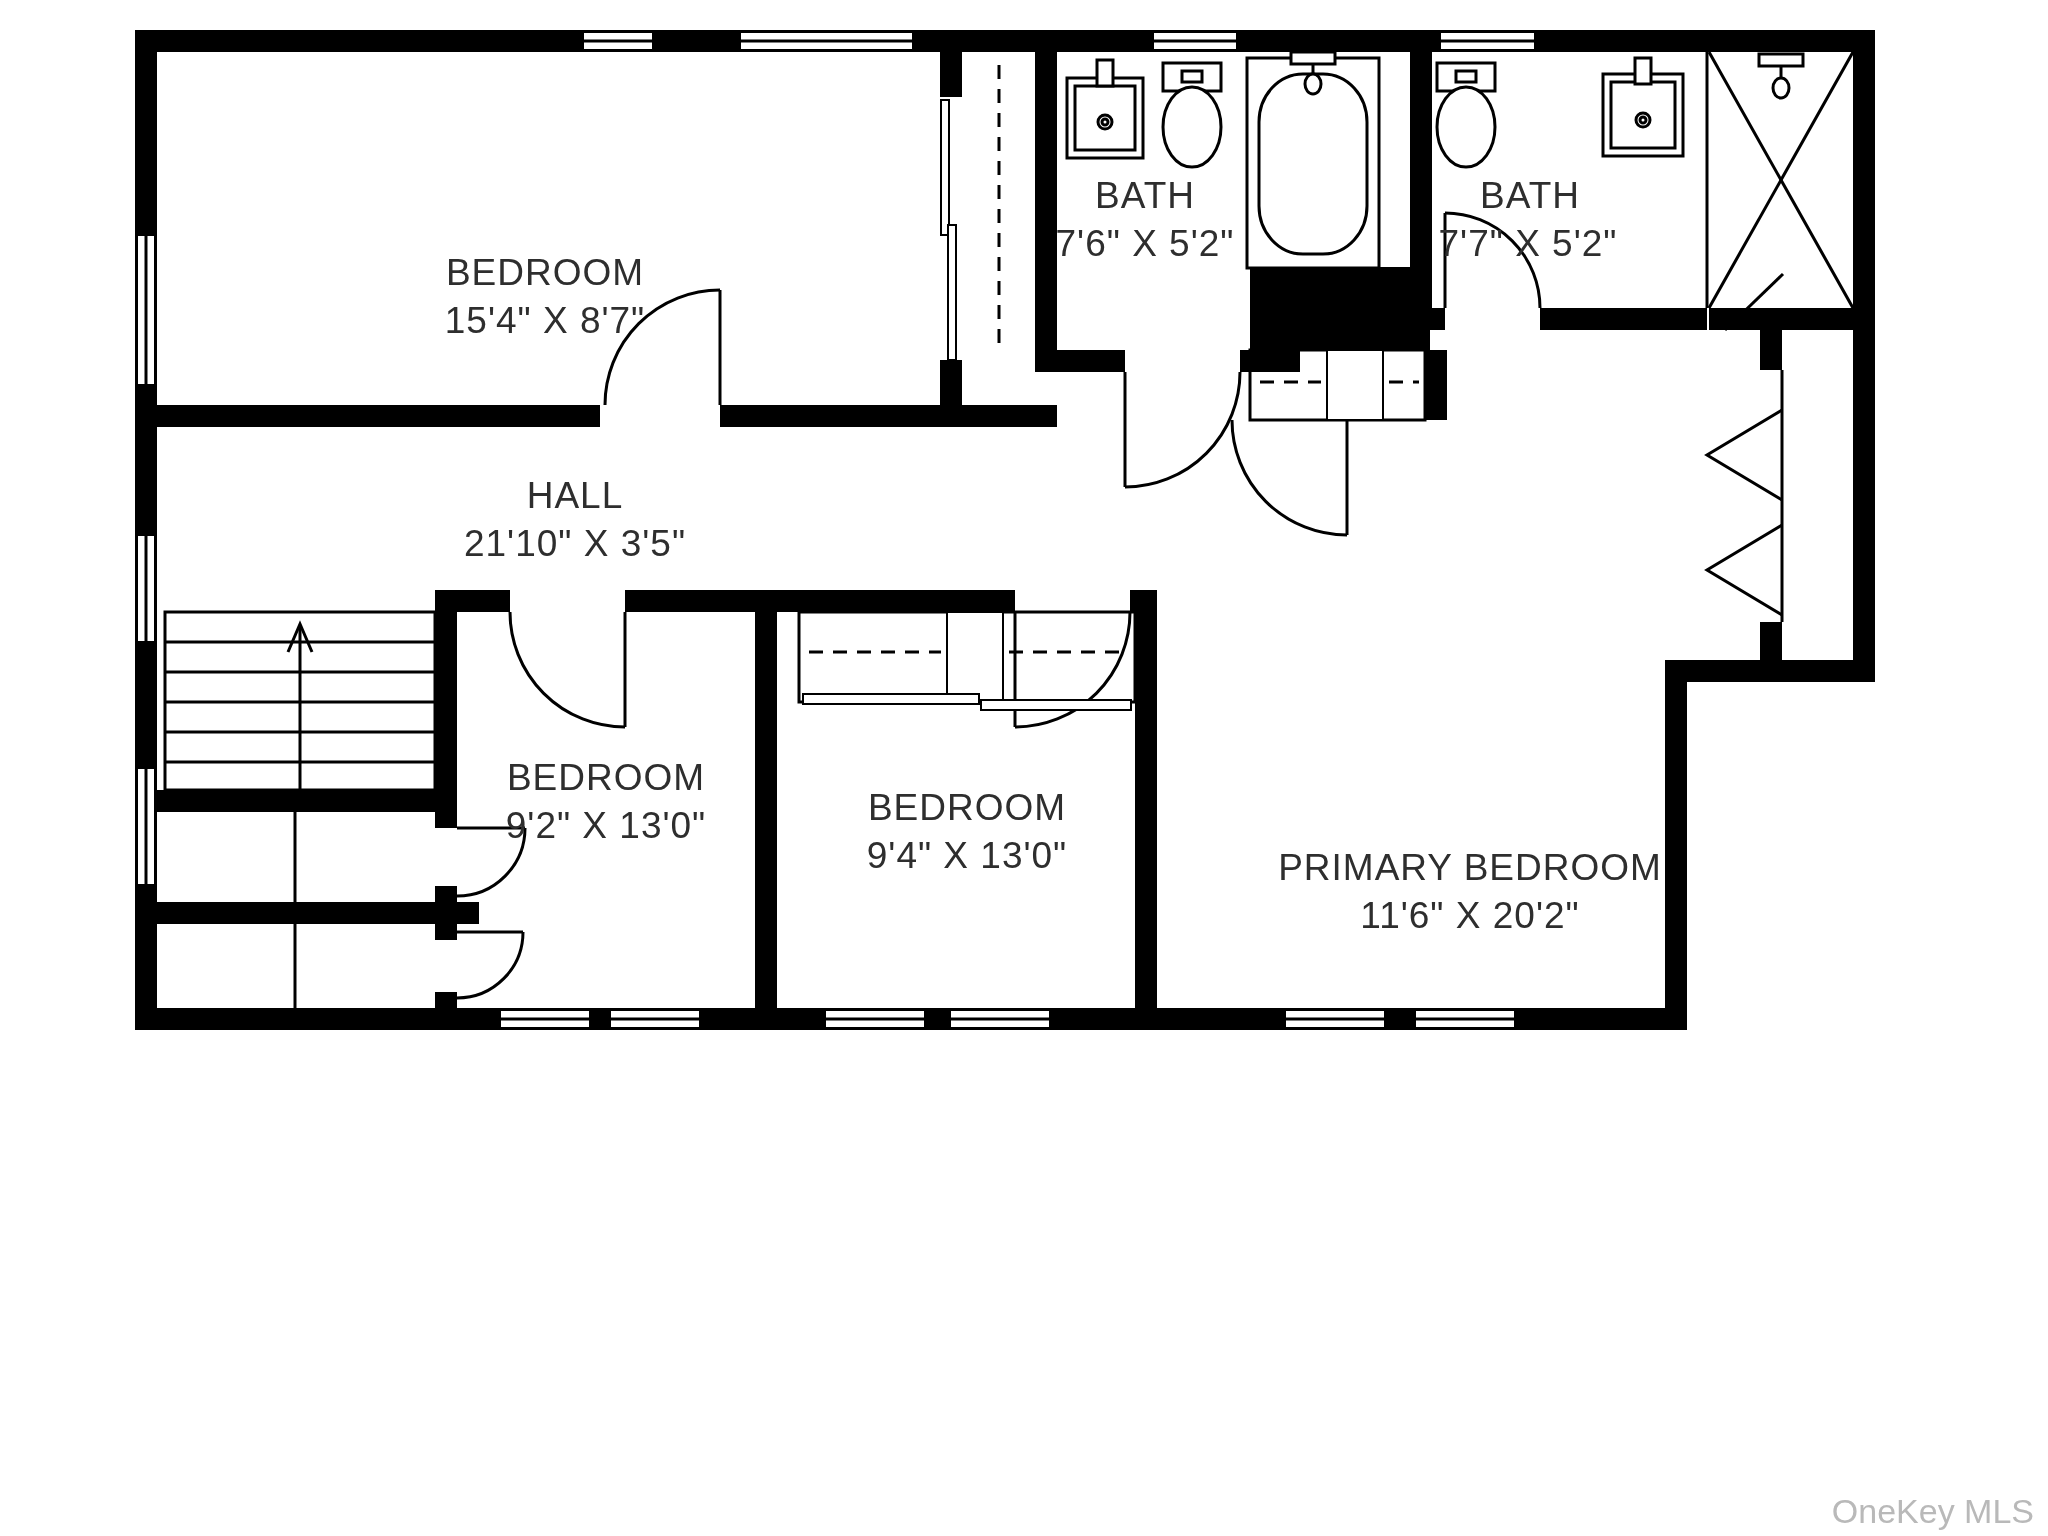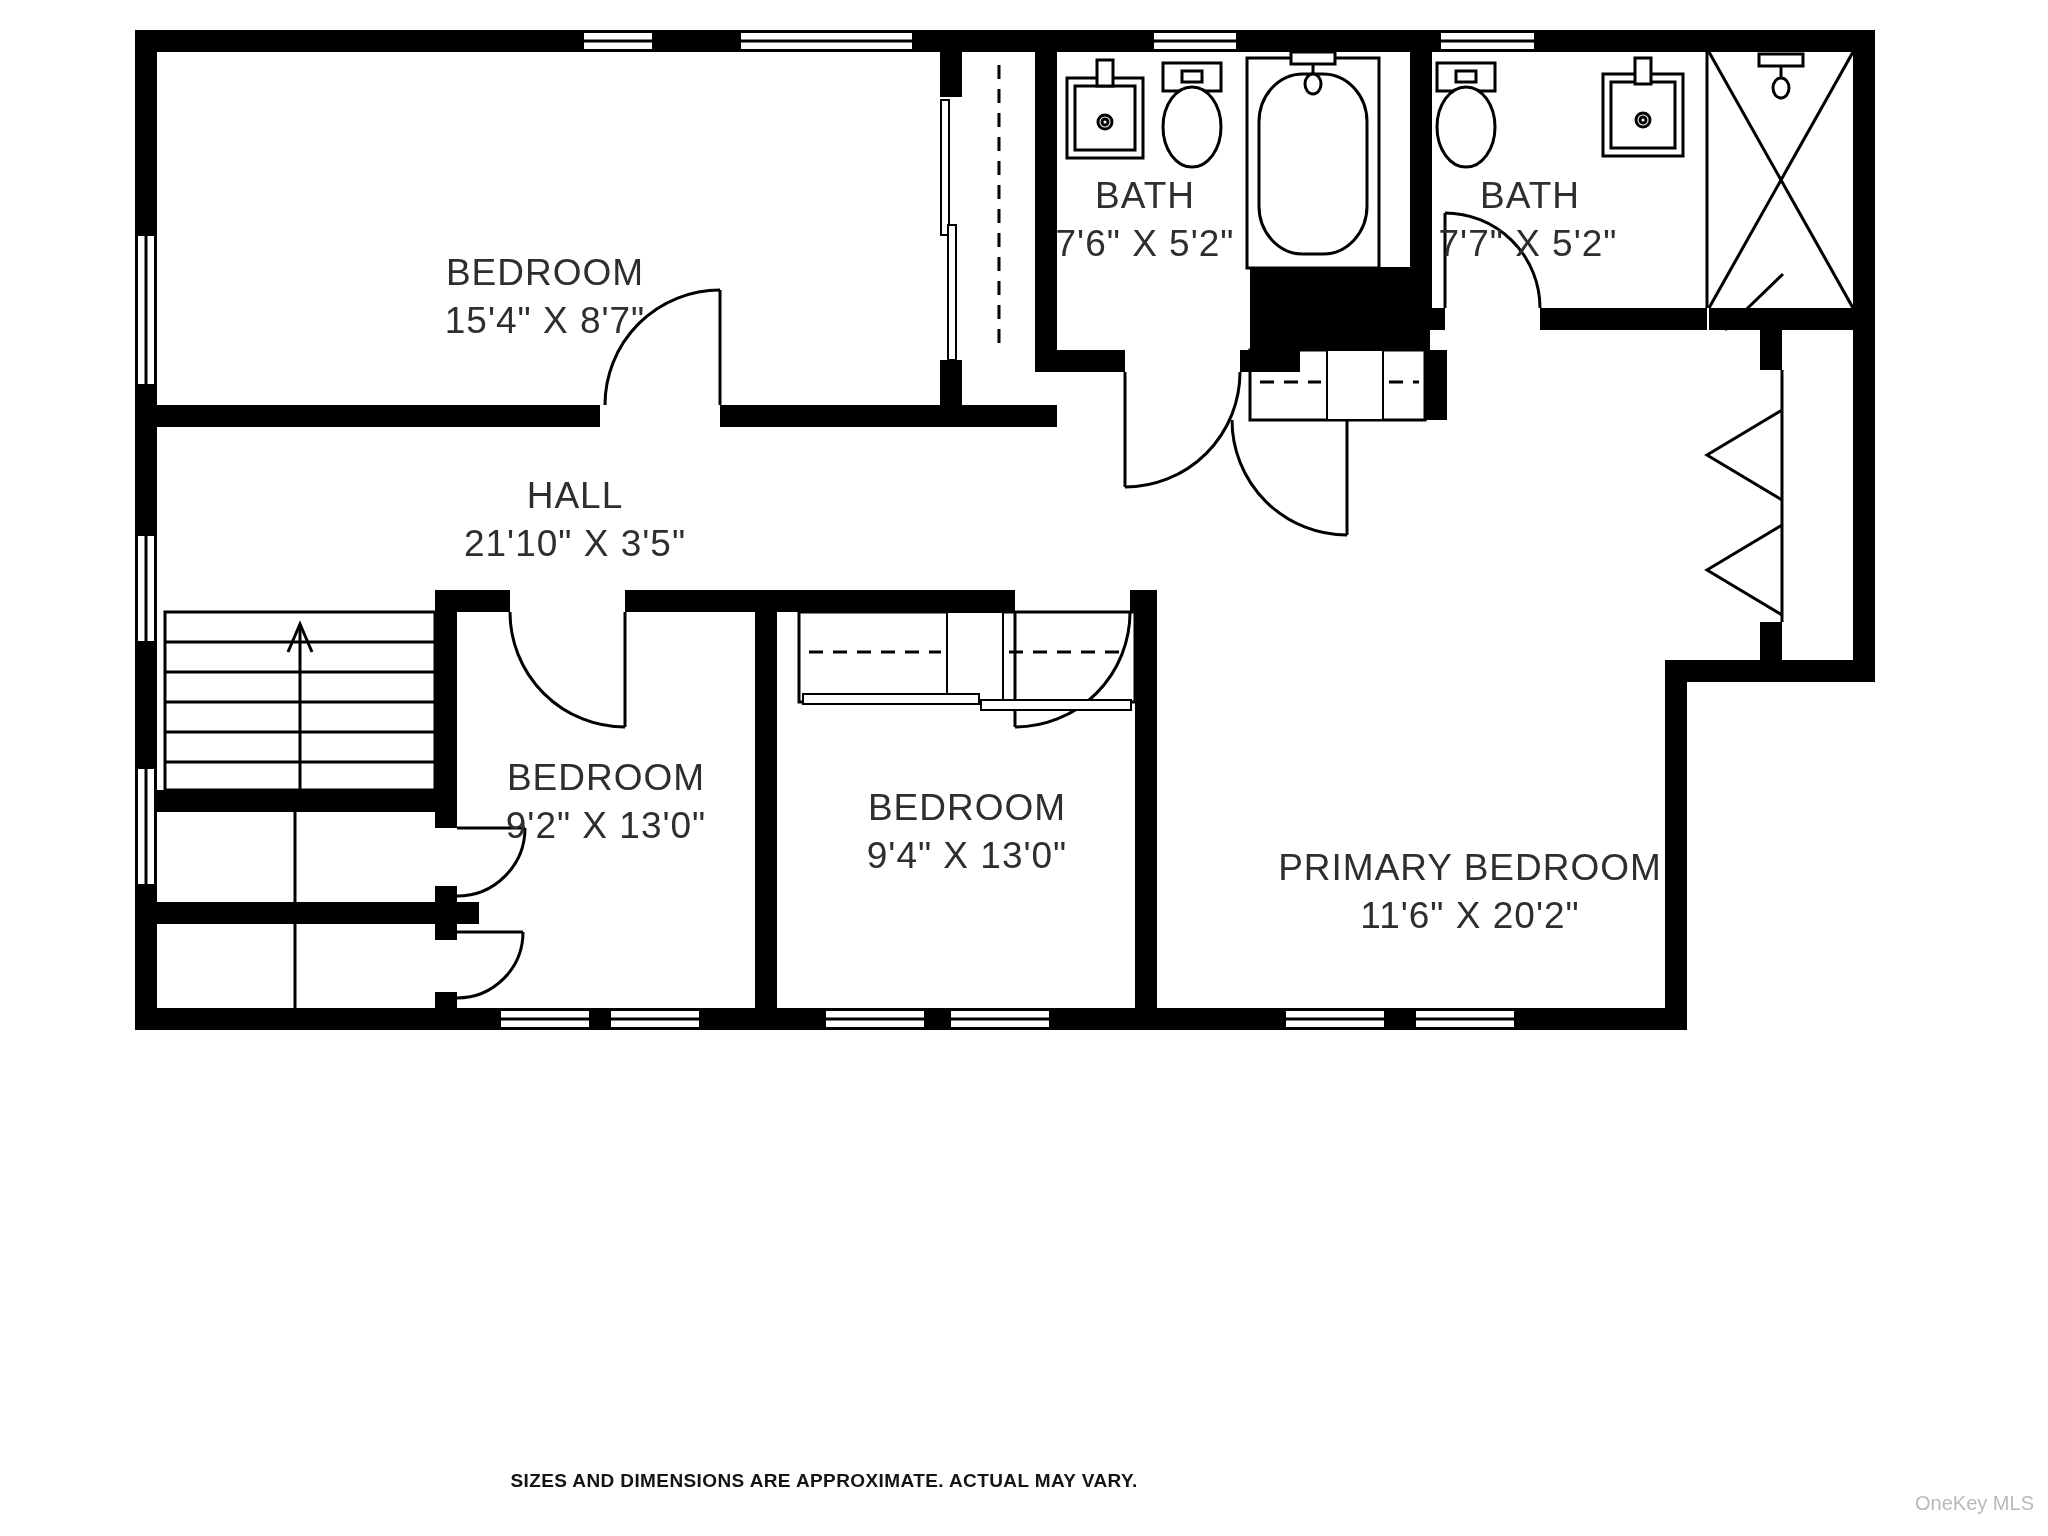--- a/index.html
+++ b/index.html
@@ -8,21 +8,21 @@
   .plan-wrap{position:absolute;left:135px;top:30px;width:1740px;height:1000px;}
   svg{display:block;}
   .room-label{font-family:"Liberation Sans", sans-serif;font-size:37px;fill:#2e2e2e;letter-spacing:1px;}
   .wall{fill:#000000;}
   .ln{stroke:#000000;stroke-width:3;fill:none;}
   .thin{stroke:#000000;stroke-width:2;fill:#ffffff;}
   .fixture{stroke:#000000;stroke-width:3;fill:#ffffff;}
   .dash{stroke:#000000;stroke-width:3;fill:none;stroke-dasharray:14 10;}
   .footer{position:absolute;left:424px;top:1470px;width:800px;text-align:center;
           font-size:19px;font-weight:600;color:#141414;letter-spacing:0.4px;}
-  .watermark{position:absolute;right:14px;top:1492px;font-size:20px;color:#b9b9b9;}
+  .watermark{position:absolute;right:14px;top:1492px;font-size:34px;color:#b9b9b9;}
 </style>
 </head>
 <body>
 
 <div class="page">
   <div class="plan-wrap">
     <svg width="1740" height="1000" viewBox="0 0 1740 1000">
 
       <g>
         <rect class="wall" x="0" y="0" width="1740" height="22"></rect>
@@ -290,15 +290,14 @@
 
         <text class="room-label" x="832" y="790" text-anchor="middle">BEDROOM</text>
         <text class="room-label" x="832" y="838" text-anchor="middle">9'4" X 13'0"</text>
 
         <text class="room-label" x="1335" y="850" text-anchor="middle">PRIMARY BEDROOM</text>
         <text class="room-label" x="1335" y="898" text-anchor="middle">11'6" X 20'2"</text>
       </g>
     </svg>
   </div>
 
-  <div class="footer">SIZES AND DIMENSIONS ARE APPROXIMATE. ACTUAL MAY VARY.</div>
   <div class="watermark">OneKey MLS</div>
 </div>
 
 </body></html>

